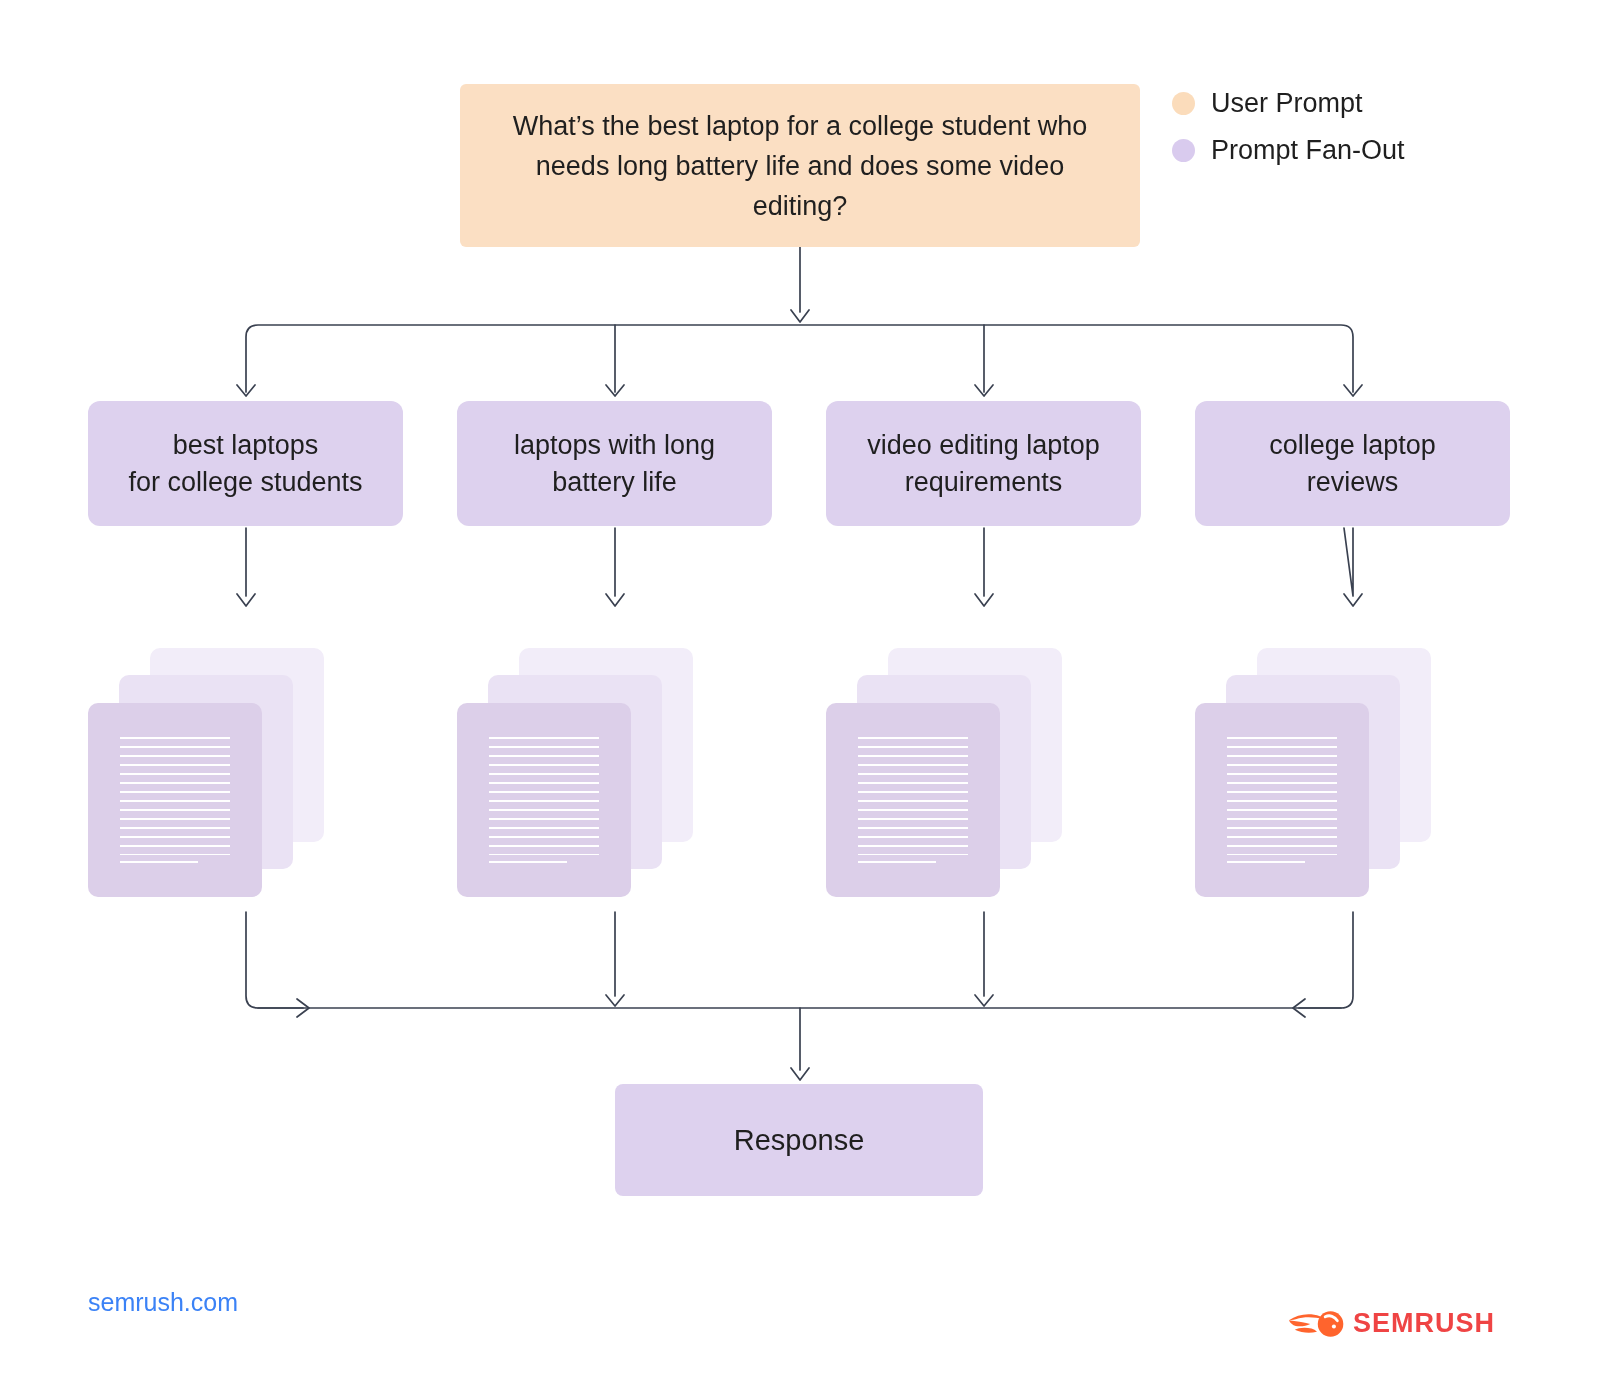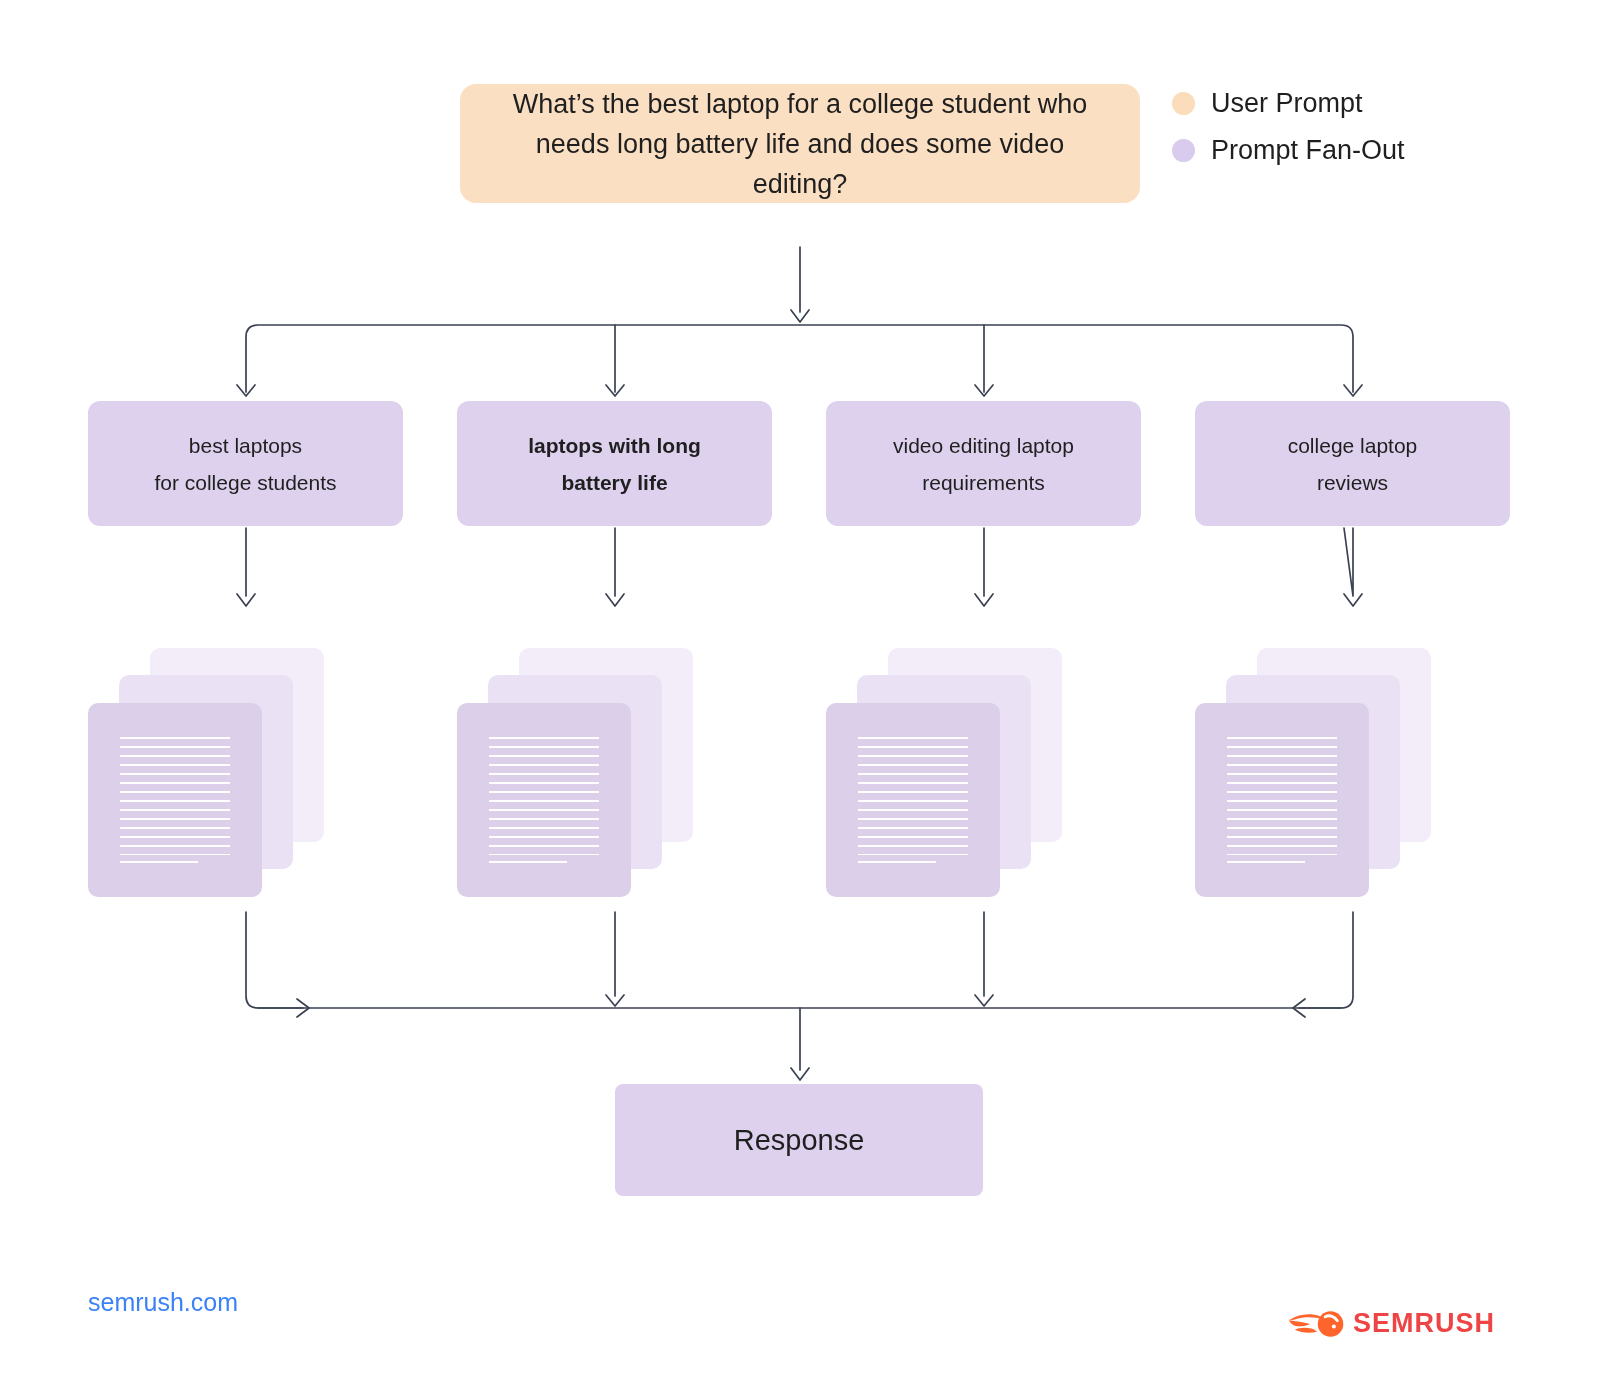--- a/index.html
+++ b/index.html
@@ -5,24 +5,24 @@
   html,body{margin:0;padding:0;background:#ffffff;}
   .canvas{
     position:relative;width:1600px;height:1373px;background:#ffffff;overflow:hidden;
     font-family:"Liberation Sans","DejaVu Sans",sans-serif;color:#1f1f1f;
   }
   .connectors{position:absolute;left:0;top:0;width:1600px;height:1373px;}
   .connectors path{stroke:#3A4150;stroke-width:1.7;fill:none;stroke-linecap:round;stroke-linejoin:round;}
 
   .node{position:absolute;display:flex;align-items:center;justify-content:center;
     text-align:center;box-sizing:border-box;}
-  .prompt-box{left:460px;top:84px;width:680px;height:119px;border-radius:16px;
+  .prompt-box{left:460px;top:84px;width:680px;height:163px;border-radius:6px;
     font-size:27px;line-height:40px;padding:0 48px;}
   .query-box{top:401px;width:315px;height:125px;border-radius:12px;
-    font-size:21px;line-height:37px;white-space:pre-line;padding:0 10px;}
+    font-size:27px;line-height:37px;white-space:pre-line;padding:0 10px;}
   .q1{left:88px;} .q2{left:457px;} .q3{left:826px;} .q4{left:1195px;}
   .response-box{left:615px;top:1084px;width:368px;height:112px;border-radius:8px;font-size:29px;}
 
   .legend{position:absolute;left:1172px;top:90px;}
   .legend-row{display:flex;align-items:center;height:27px;margin-bottom:20px;}
   .legend-dot{width:23px;height:23px;border-radius:50%;margin-right:16px;}
   .legend-label{font-size:27px;}
 
   .stack{position:absolute;top:648px;width:236px;height:249px;}
   .s1{left:88px;} .s2{left:457px;} .s3{left:826px;} .s4{left:1195px;}
@@ -78,21 +78,21 @@
       <span class="legend-label">User Prompt</span>
     </div>
     <div class="legend-row">
       <span class="legend-dot" style="background: rgb(217, 203, 238);"></span>
       <span class="legend-label">Prompt Fan-Out</span>
     </div>
   </div>
 
   <div class="node query-box q1" style="background: rgb(221, 209, 238);">best laptops
 for college students</div>
-  <div class="node query-box q2" style="background: rgb(221, 209, 238); font-weight: bold;">laptops with long
+  <div class="node query-box q2" style="background: rgb(221, 209, 238);">laptops with long
 battery life</div>
   <div class="node query-box q3" style="background: rgb(221, 209, 238);">video editing laptop
 requirements</div>
   <div class="node query-box q4" style="background: rgb(221, 209, 238);">college laptop
 reviews</div>
 
   <div class="stack s1">
     <div class="page back" style="background: rgb(242, 237, 249);"></div>
     <div class="page mid" style="background: rgb(234, 226, 244);"></div>
     <div class="page front" style="background: rgb(220, 207, 233);">

